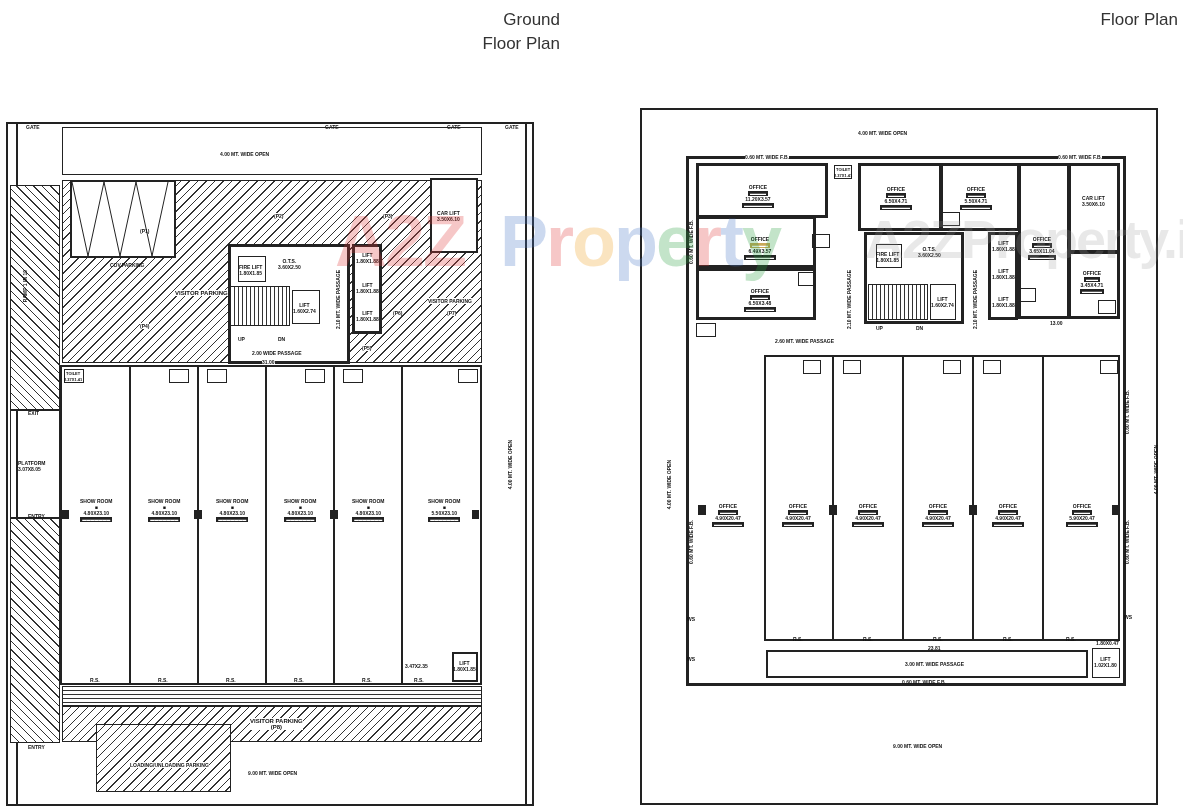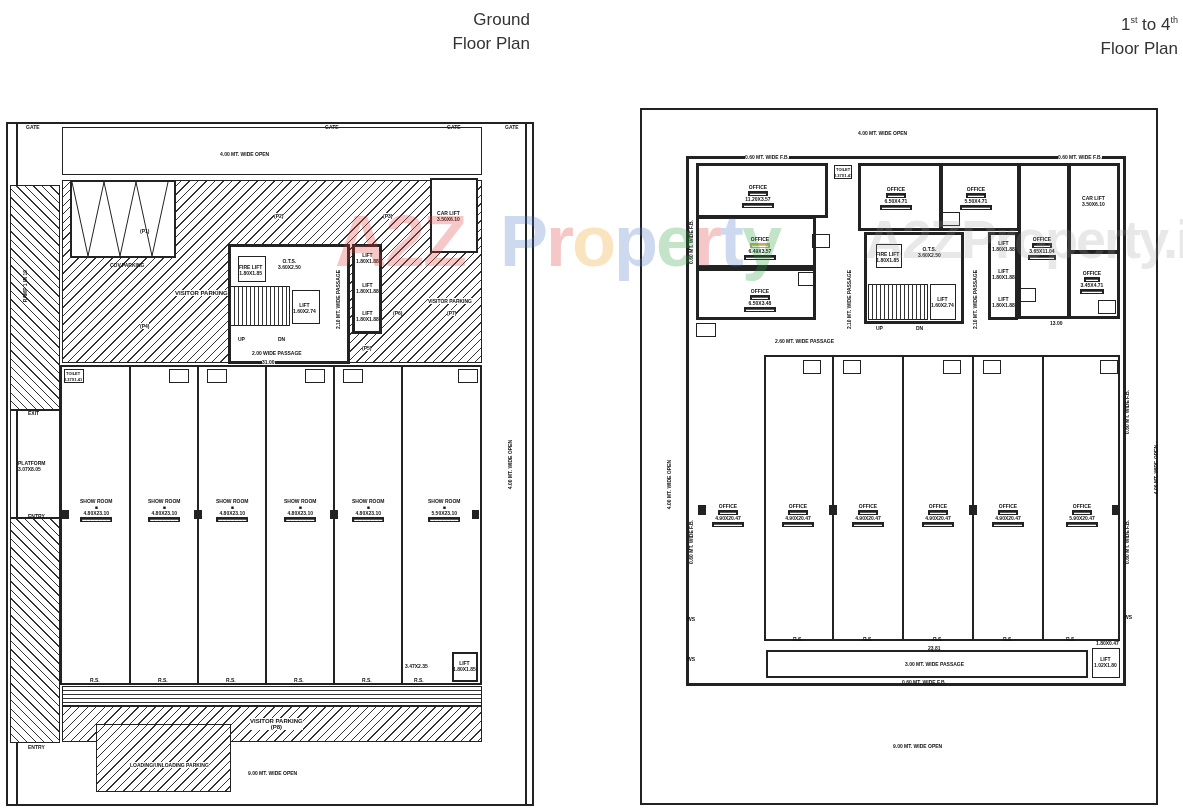--- a/index.html
+++ b/index.html
@@ -14,26 +14,25 @@
   .lbl{position:absolute;font-size:5px;font-weight:bold;text-align:center;line-height:6px;color:#111;white-space:nowrap;}
   .lbl .v{display:block;}
   .tag{display:inline-block;background:#222;color:#fff;padding:0 2px;font-size:4px;line-height:5px;margin-top:1px;}
   .vert{writing-mode:vertical-rl;transform:rotate(180deg);}
   .col{position:absolute;background:#222;}
   .wm{position:absolute;font-size:72px;font-weight:bold;letter-spacing:-2px;opacity:.28;white-space:nowrap;}
 </style>
 </head>
 <body>
 
-<div class="title" style="left:392px;top:8px;width:138px;">
+<div class="title" style="left:422px;top:8px;width:138px;">
   <div>Ground</div>
   <div>Floor Plan</div>
 </div>
 <div class="title" style="left:1020px;top:8px;width:158px;">
-  <div><span>1</span><sup>st</sup><span> to 4</span><sup>th</sup></div>
   <div>Floor Plan</div>
 </div>
 
 <div class="plan" style="left:0;top:0;width:560px;height:812px;">
 
   <div class="box" style="left:6px;top:122px;width:528px;height:684px;border-width:2px;"></div>
   <div class="box" style="left:16px;top:124px;width:1px;height:680px;"></div>
   <div class="box" style="left:525px;top:124px;width:1px;height:680px;"></div>
 
   <div class="lbl" style="left:26px;top:124px;">GATE</div>

